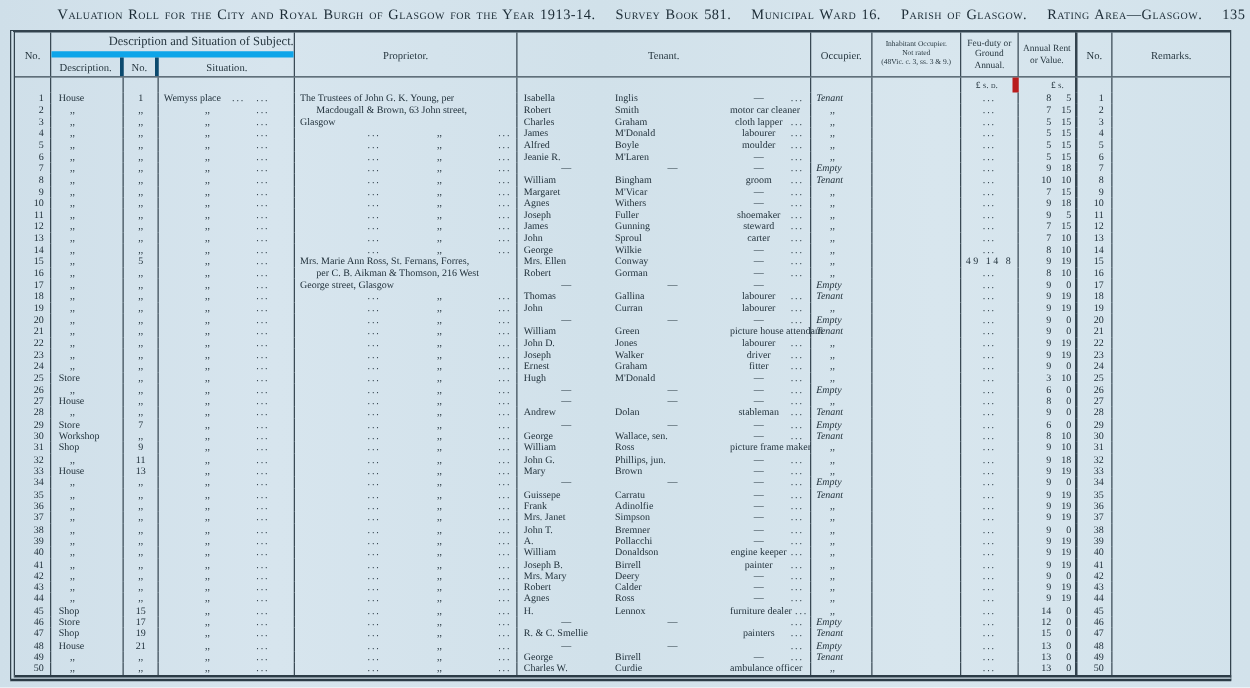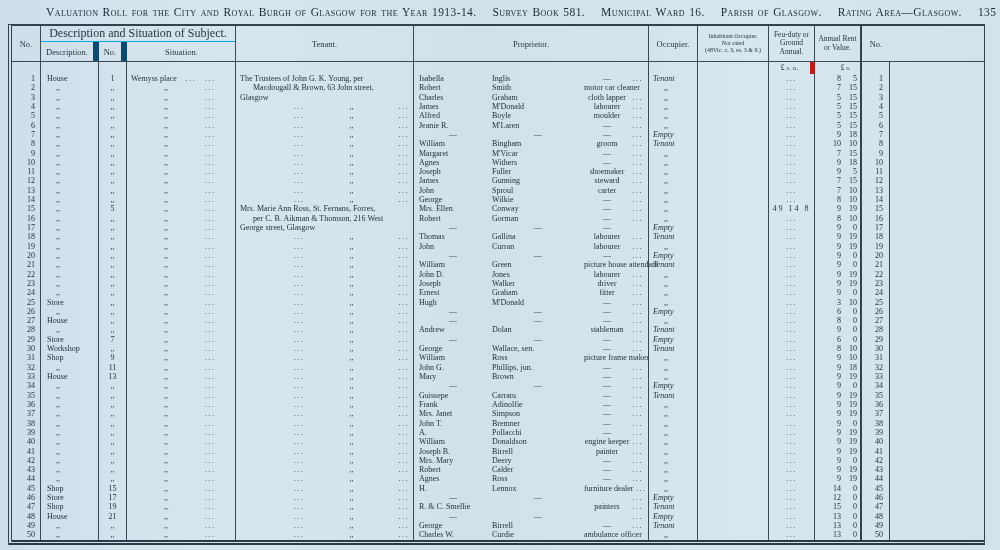--- a/index.html
+++ b/index.html
@@ -25,23 +25,23 @@
     border-left:4px double #33434e;
     border-right:1.5px solid #33434e;
     border-bottom:5px double #2b3b46;
     background:transparent;
   }
   .hrow{display:grid;grid-template-columns:29px 195px 178px 235px 49px 71px 46px 46px 29px 1fr;height:35px;border-bottom:1px solid #3a4a55;}
   .hc{border-right:1px solid #3a4a55;display:flex;align-items:center;justify-content:center;
       font-size:8.5px;color:#26363f;text-align:center;overflow:hidden;}
   .hc:last-child{border-right:none;}
   .group{flex-direction:column;align-items:stretch;justify-content:flex-start;padding:0;}
-  .gtitle{height:15px;line-height:15px;border-bottom:1px solid #0ea5e9;text-align:center;font-size:12px;}
+  .gtitle{height:15px;line-height:15px;border-bottom:5px solid #0ea5e9;text-align:right;font-size:10px;}
   .gsub{display:grid;grid-template-columns:58px 28px 109px;height:19px;}
-  .gsub>div{border-right:6px solid #0c4a6e;display:flex;align-items:center;justify-content:center;font-size:8.5px;}
+  .gsub>div{border-right:3px solid #0c4a6e;display:flex;align-items:center;justify-content:center;font-size:8.5px;}
   .gsub>div:last-child{border-right:none;}
   .inhab{flex-direction:column;font-size:6px;line-height:6.8px;white-space:nowrap;}
   .wraphead{font-size:7.5px;line-height:8.5px;padding:0 3px;}
   .no2h{border-left:2px solid #33434e;margin-left:-1px;}
   
   .mrow{display:grid;grid-template-columns:29px 58px 28px 109px 178px 235px 49px 71px 46px 46px 29px 1fr;height:12px;line-height:12px;font-size:7.5px;}
   
   .tr{display:grid;grid-template-columns:29px 58px 28px 109px 178px 235px 49px 71px 46px 46px 29px 1fr;height:9.32px;line-height:9.32px;font-size:8px;}
   .cell{border-right:1px solid #3a4a55;white-space:nowrap;overflow:visible;box-sizing:border-box;}
   .cell.last{border-right:none;}
@@ -99,31 +99,32 @@
   <div class="hrow">
     <div class="hc">No.</div>
     <div class="hc group">
       <div class="gtitle">Description and Situation of Subject.</div>
       <div class="gsub">
         <div>Description.</div>
         <div>No.</div>
         <div>Situation.</div>
       </div>
     </div>
+    <div class="hc">Proprietor.</div>
     <div class="hc">Tenant.</div>
-    <div class="hc">Proprietor.</div>
     <div class="hc">Occupier.</div>
     <div class="hc inhab">
       <span>Inhabitant Occupier.</span>
       <span>Not rated</span>
       <span>(48Vic. c. 3, ss. 3 &amp; 9.)</span>
     </div>
     <div class="hc wraphead">Feu-duty or Ground Annual.</div>
     <div class="hc wraphead">Annual Rent or Value.</div>
     <div class="hc no2h">No.</div>
+    <div class="hc">Remarks.</div>
   </div>
 
   <div class="mrow">
     <div class="mcell"></div>
       <div class="mcell"></div>
       <div class="mcell"></div>
       <div class="mcell"></div>
     <div class="mcell"></div>
       <div class="mcell"></div>
       <div class="mcell"></div>

